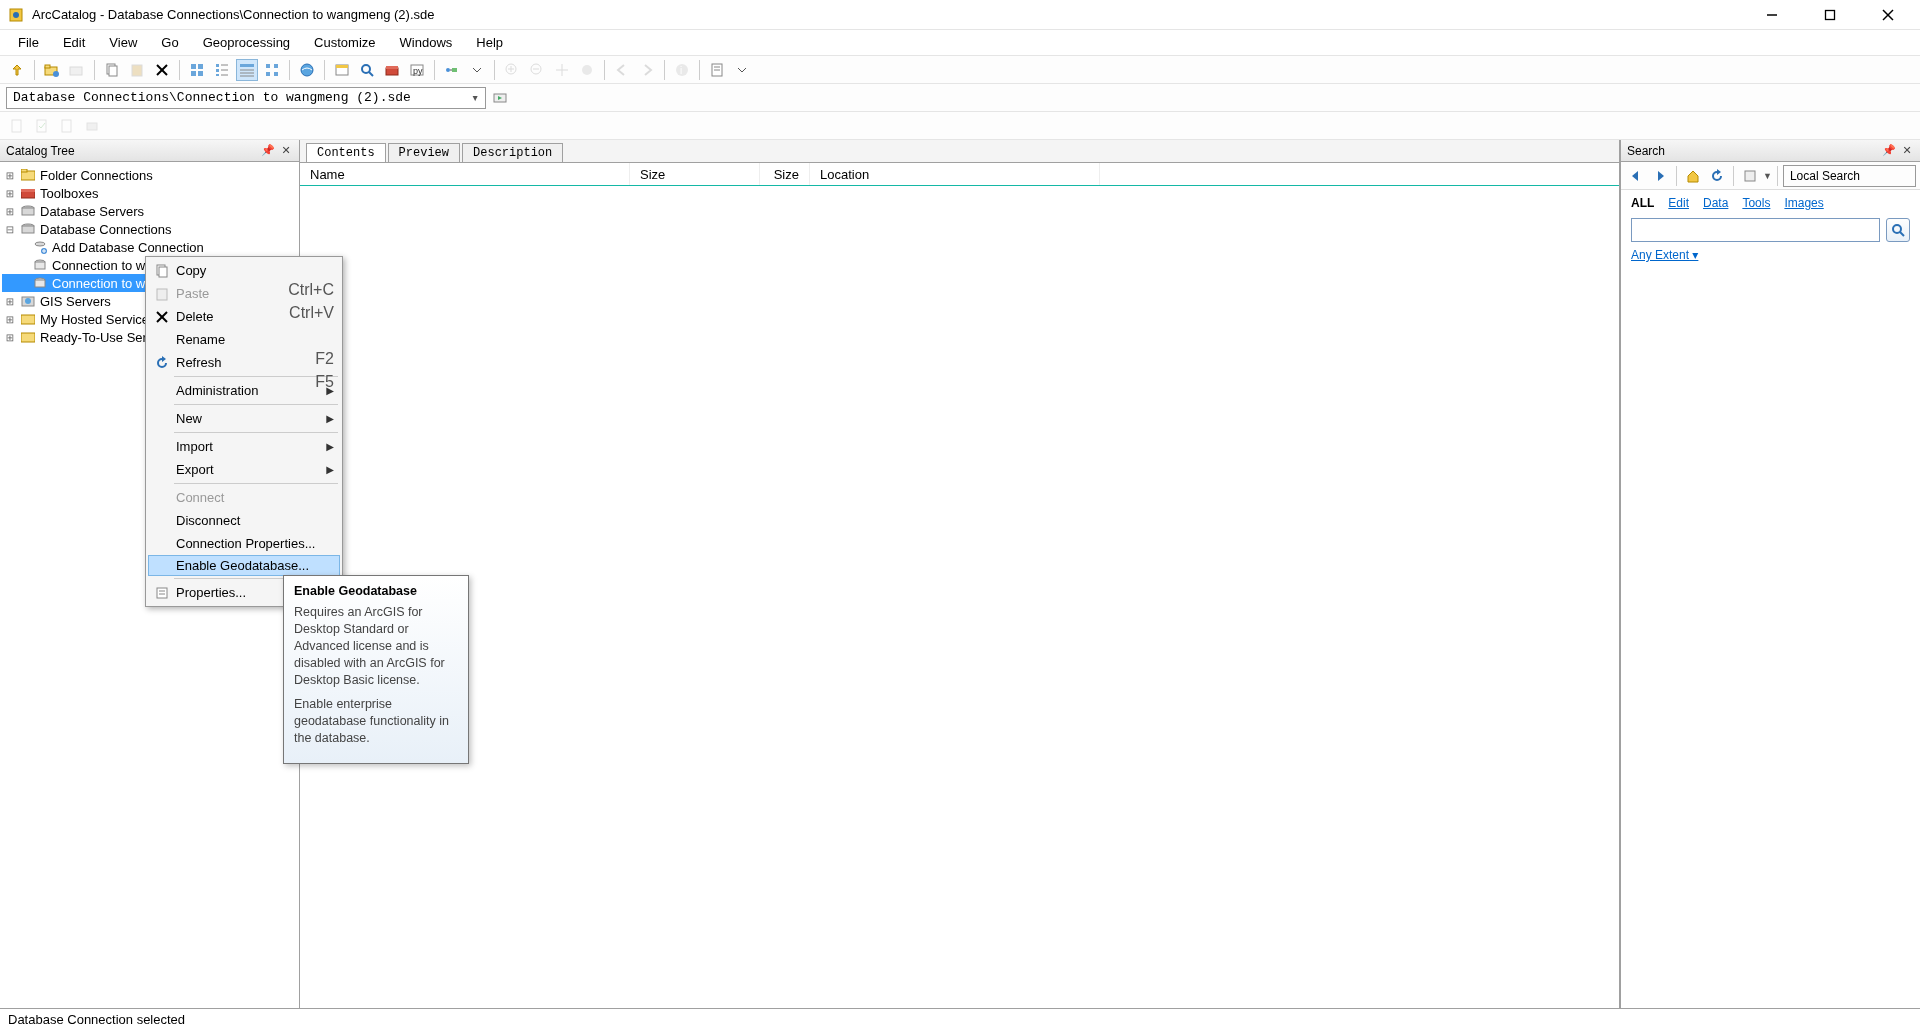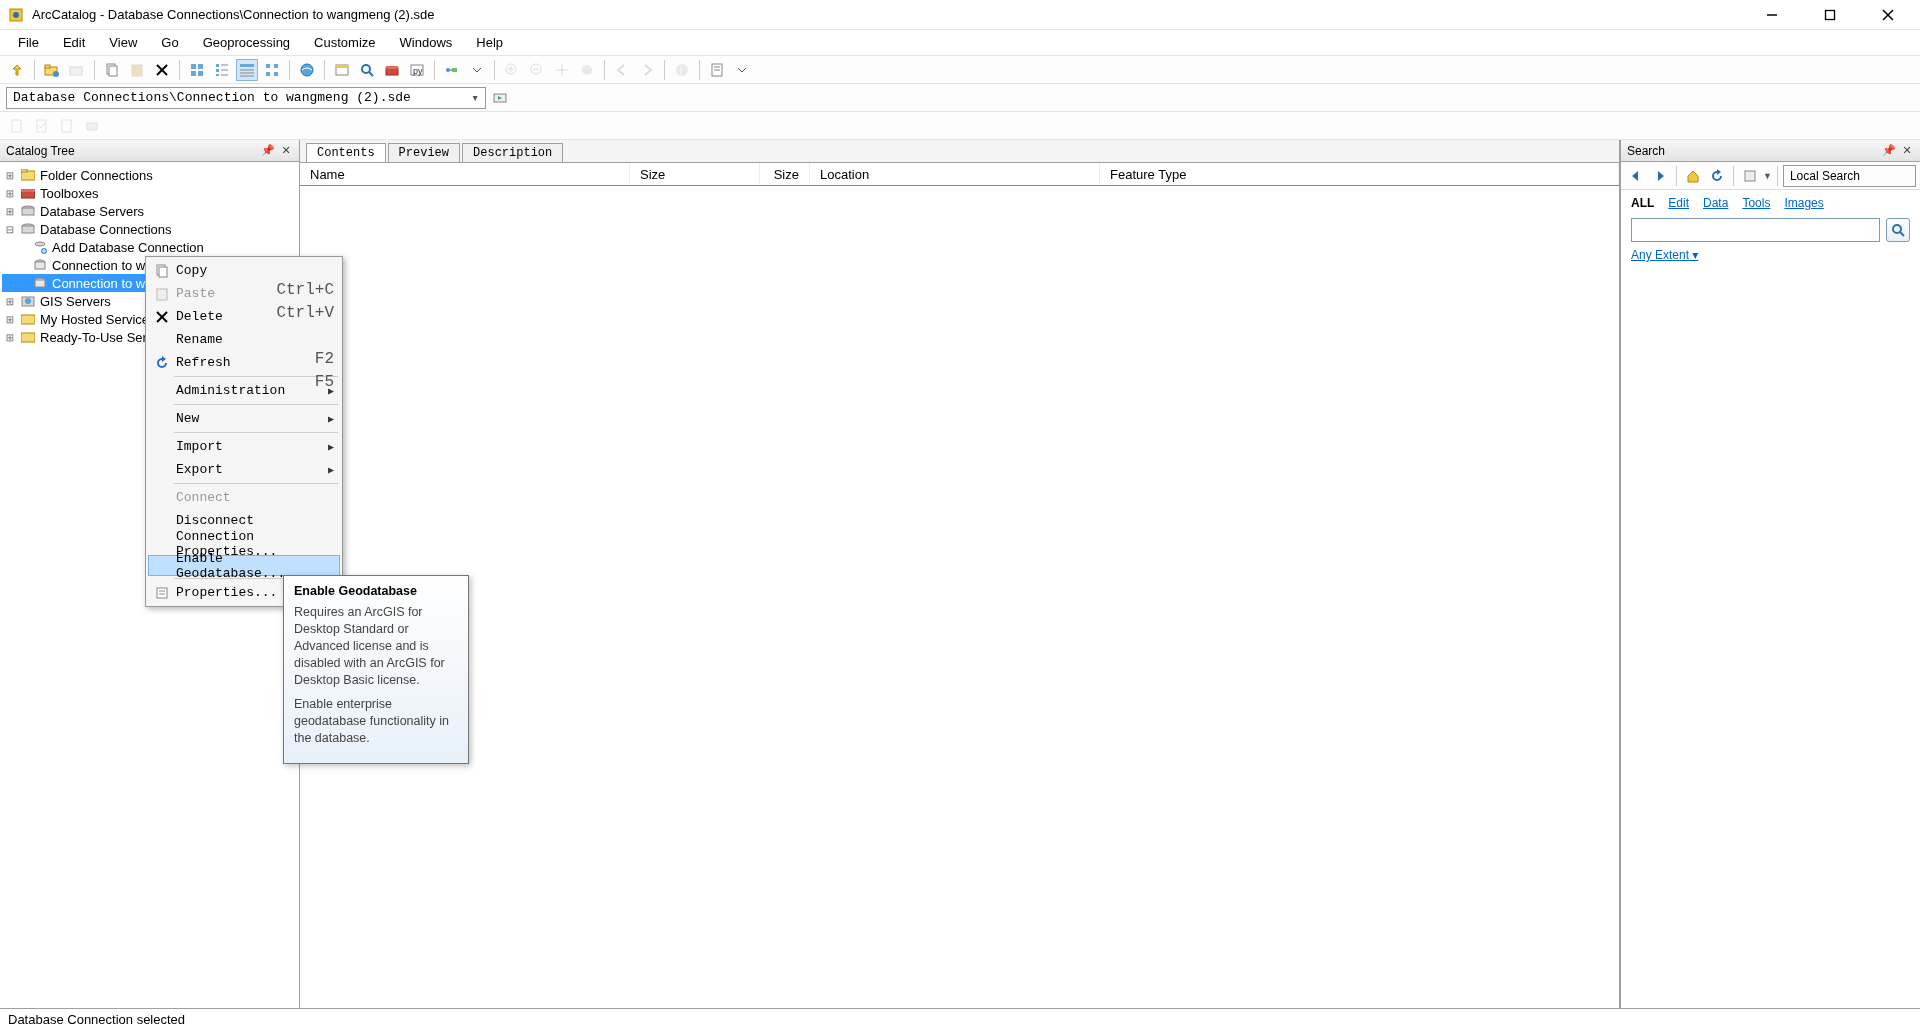--- a/index.html
+++ b/index.html
@@ -60,21 +60,21 @@
 .search-box-row { display: flex; align-items: center; padding: 4px 10px; gap: 6px; }
 .search-box-row input { flex: 1; height: 24px; border: 1px solid #7a9ac0; padding: 2px 6px; }
 .search-box-row .go { width: 24px; height: 24px; border: 1px solid #7a9ac0; border-radius: 3px; display: flex; align-items: center; justify-content: center; cursor: pointer; background: linear-gradient(#fefefe,#e8f0f8); }
 .extent-row { padding: 2px 10px; font-size: 12px; }
 .extent-row a { color: #0066cc; text-decoration: underline; cursor: pointer; }
 
 
 .statusbar { height: 22px; border-top: 1px solid #a0a0a0; display: flex; align-items: center; padding: 0 8px; font-size: 13px; background: #fff; position: absolute; bottom: 0; left: 0; right: 0; }
 
 
-.context-menu { position: absolute; left: 145px; top: 256px; width: 198px; background: #f5f5f5; border: 1px solid #999; box-shadow: 2px 2px 6px rgba(0,0,0,.3); z-index: 100; padding: 2px; font-family: Liberation Mono, monospace; }
+.context-menu { position: absolute; left: 145px; top: 256px; width: 198px; background: #f5f5f5; border: 1px solid #999; box-shadow: 2px 2px 6px rgba(0,0,0,.3); z-index: 100; padding: 2px; }
 .context-menu .cm-row { display: flex; align-items: center; height: 23px; padding: 0 6px 0 4px; cursor: pointer; }
 .context-menu .cm-row.highlight { background: #bfe0ff; border: 1px solid #7bb6e6; height: 21px; padding: 0 5px 0 3px; }
 .context-menu .cm-row.disabled { color: #999; }
 .context-menu .cm-icon { width: 20px; display: inline-flex; align-items: center; justify-content: center; color: #444; }
 .context-menu .cm-label { flex: 1; padding-left: 4px; }
 .context-menu .cm-shortcut { color: #555; font-size: 16px; margin-top: 39px; }
 .context-menu .cm-arrow { color: #333; font-size: 10px; }
 .context-menu .cm-sep { height: 1px; background: #ccc; margin: 2px 2px 2px 26px; }
 
 
@@ -455,21 +455,20 @@
     <div class="tabs">
       <div class="tab active">Contents</div>
       <div class="tab">Preview</div>
       <div class="tab">Description</div>
     </div>
     <div class="listhead">
       <div class="col" style="width:330px">Name</div>
       <div class="col" style="width:130px">Size</div>
       <div class="col" style="width:50px;text-align:right">Size</div>
       <div class="col" style="width:290px">Location</div>
-      <div class="col" style="flex:1">Feature Type</div>
     </div>
     <div class="listbody"></div>
   </div>
 
   <div class="panel search" style="border-right:none">
     <div class="panel-header">
       <span>Search</span>
       <span class="spacer"></span>
       <span class="pbtn">📌</span>
       <span class="pbtn">✕</span>

